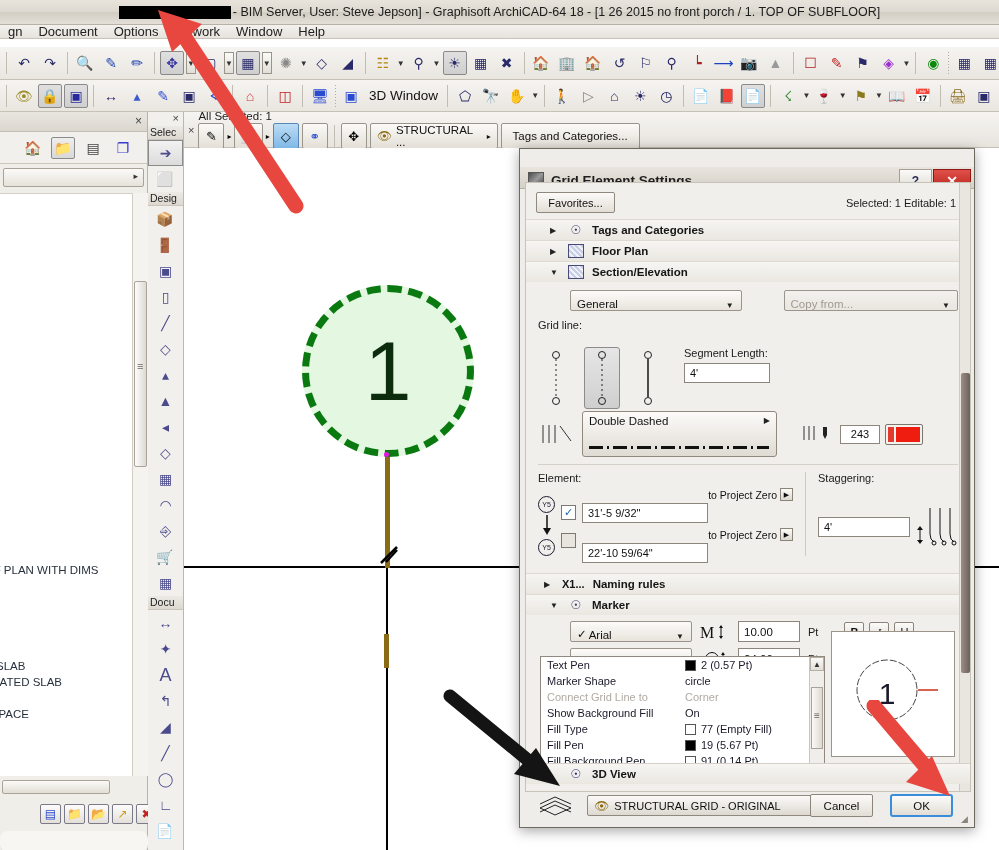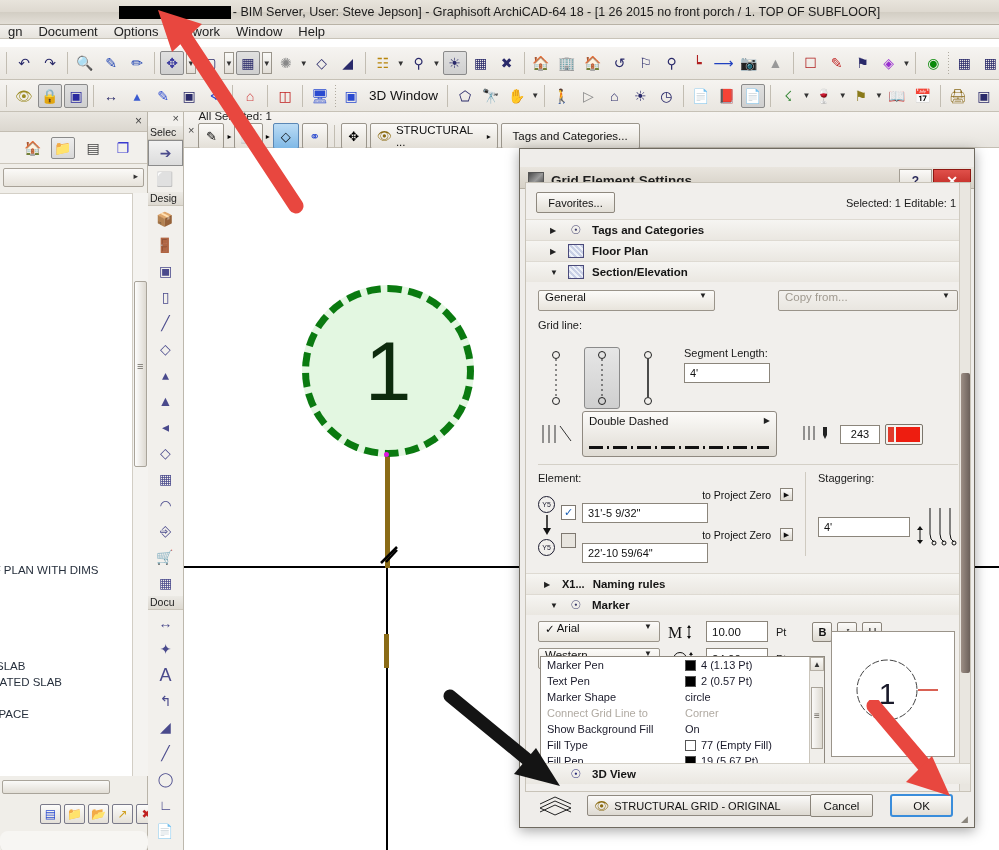--- a/index.html
+++ b/index.html
@@ -197,22 +197,22 @@
   .acc-arrow { font-size: 8px; color: #222; width: 10px; }
   .acc-ico { width: 16px; height: 14px; border: 1px solid #4a4a7a; position: relative;
     background: repeating-linear-gradient(45deg,#c8cfe5 0 2px,#eef1f8 2px 4px); }
   .acc-ico.tag { border: none; background: none; color: #3a3a6a; font-size: 12px;
      display:flex; align-items:center; justify-content:center; }
   .acc-lbl { font-size: 11.5px; font-weight: bold; color: #151515; }
 
   .sect-pad { padding: 8px 12px 4px 12px; }
   .row-flex { display: flex; align-items: center; gap: 10px; }
   .sel-box { height: 21px; border: 1px solid #9a948a; border-radius: 2px;
-    background: linear-gradient(to bottom,#fcfbf9,#e8e4dc); display:flex; align-items:flex-start;
-    padding: 0 6px; font-size: 11.5px; color: #111; position: relative; }
+    background: linear-gradient(to bottom,#fcfbf9,#e8e4dc); display:flex; align-items:flex-end;
+    padding: 0 6px; font-size: 11.5px; color: #111; position: relative; margin-left: 32px; }
   .sel-box .car { position: absolute; right: 7px; font-size: 8px; color: #222; }
   .sel-box.disabled { color: #a09a90; background: linear-gradient(to bottom,#f3f1ee,#e9e6e0); }
   .lbl-sm { font-size: 11px; color: #1a1a1a; }
   .tf { height: 20px; border: 1px solid #8b857b; background: #fff; font-size: 11px;
     color: #111; display:flex; align-items:center; padding-left: 5px; }
   .divider { height: 1px; background: #d4d0c7; margin: 7px 12px; }
 
   .gl-opt { width: 36px; height: 62px; display:flex; align-items:center; justify-content:center; }
   .gl-opt.sel { border: 1px solid #8b8b8b; border-radius: 3px;
     background: linear-gradient(to bottom,#e6e6e6,#cfcfcf); }
@@ -224,21 +224,21 @@
   .pen-num { width: 40px; height: 19px; border: 1px solid #8b857b; background: #fff;
     font-size: 11px; display:flex; align-items:center; justify-content:center; color:#111; }
   .pen-sw { width: 38px; height: 21px; border: 1px solid #7c766c; border-radius: 2px;
     background: #f4f2ee; display: flex; align-items:center; padding: 2px; gap: 2px; }
   .pen-sw .bar { width: 6px; height: 15px; background: #e03b2c; }
   .pen-sw .blk { flex: 1; height: 15px; background: #ee1d10; }
 
   .chk { width: 15px; height: 15px; border: 1px solid #7e7870; background: #fff;
     display: flex; align-items: center; justify-content: center; font-size: 11px; color: #1a5fb4; }
   .chk.off { background: #e8e5df; }
-  .tpz { font-size: 10.5px; color: #111; display: flex; align-items: center; gap: 9px; justify-content: flex-end; }
+  .tpz { font-size: 10.5px; color: #111; display: flex; align-items: center; gap: 3px; justify-content: flex-end; }
   .tpz-b { width: 13px; height: 13px; border: 1px solid #8a847a; background: linear-gradient(to bottom,#fdfcfa,#ddd9d1);
      display:flex; align-items:center; justify-content:center; font-size: 7px; }
   .marker-ico { width: 17px; height: 17px; border: 1.5px solid #1a1a2e; border-radius: 50%;
      font-size: 7px; display:flex; align-items:center; justify-content:center; color:#1a1a2e; }
 
   .font-row { display:flex; align-items:center; gap: 8px; padding: 6px 12px 0 12px; }
   .font-sel { width: 122px; height: 21px; }
   .sz-box { width: 62px; height: 21px; border: 1px solid #8b857b; background: #fff;
     font-size: 11.5px; color:#111; display:flex; align-items:center; padding-left: 5px; }
   .sty-btn { width: 20px; height: 20px; border: 1px solid #8a847a; border-radius: 2px;
@@ -734,25 +734,20 @@
           <line x1="23" y1="4" x2="23" y2="16" stroke="#111"></line>
             <path d="M21 6 L23 3 L25 6" fill="#111"></path>
             <path d="M21 14 L23 17 L25 14" fill="#111"></path>
         </svg>
         <div class="sz-box">24.00</div>
         <span class="lbl-sm">Pt</span>
       </div>
 
       <div class="param-box">
         <div class="param-row">
-          <span class="pname">Marker Pen</span>
-          <span class="pswatch" style="background:#000"></span>
-          <span>4 (1.13 Pt)</span>
-        </div>
-        <div class="param-row">
           <span class="pname">Text Pen</span>
           <span class="pswatch" style="background:#000"></span>
           <span>2 (0.57 Pt)</span>
         </div>
         <div class="param-row">
           <span class="pname">Marker Shape</span>
           <span>circle</span>
         </div>
         <div class="param-row dis">
           <span class="pname">Connect Grid Line to</span>

